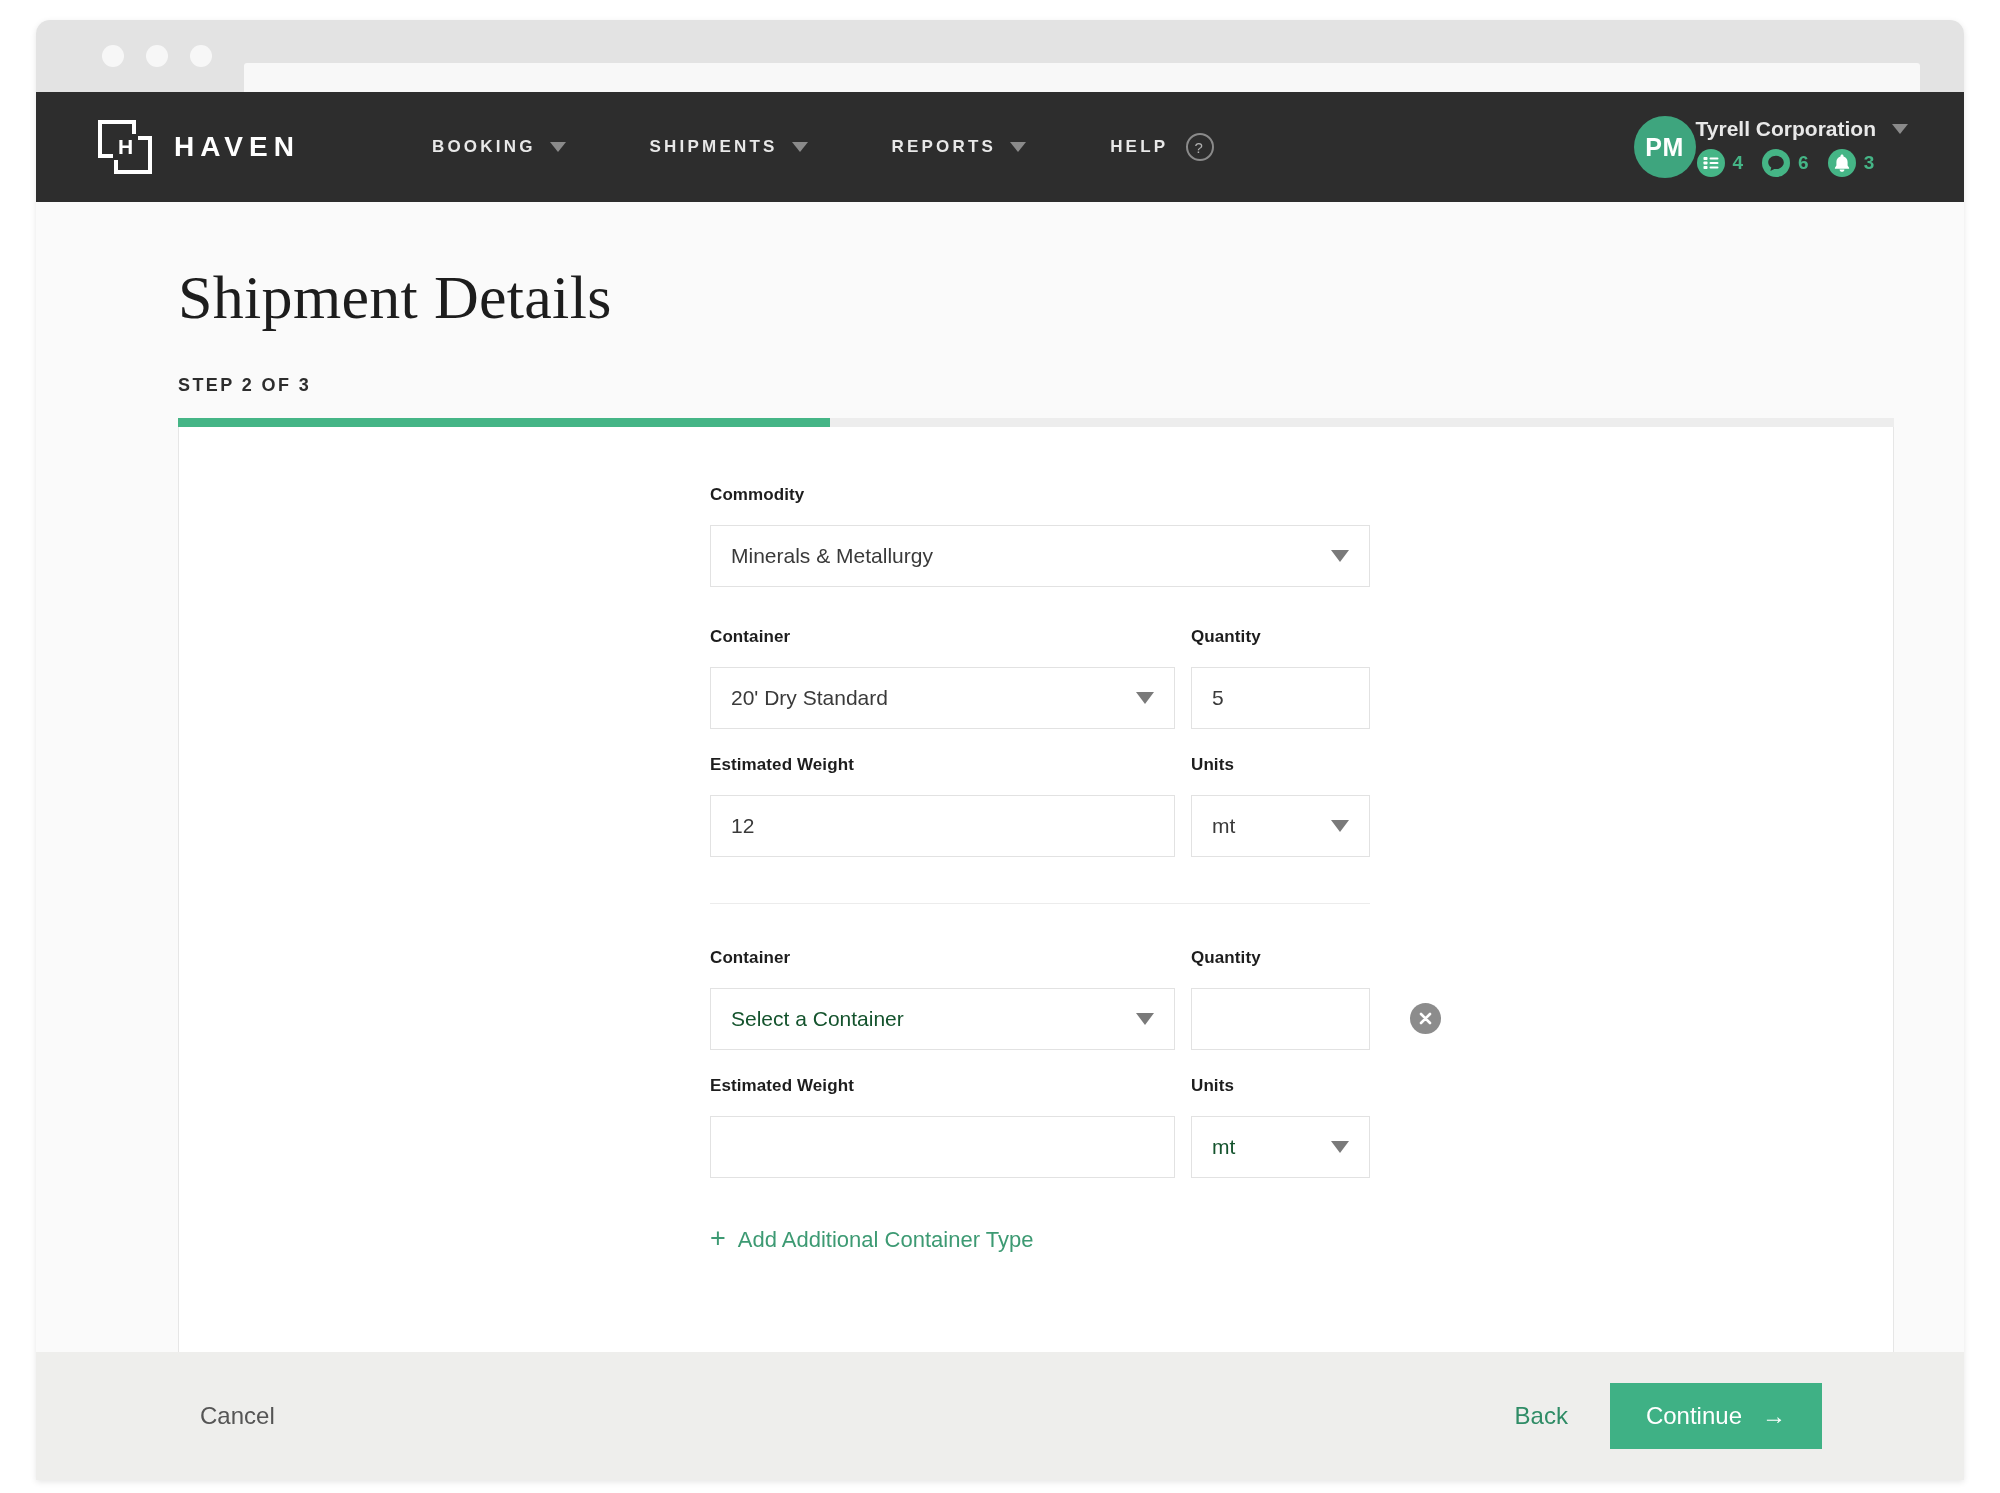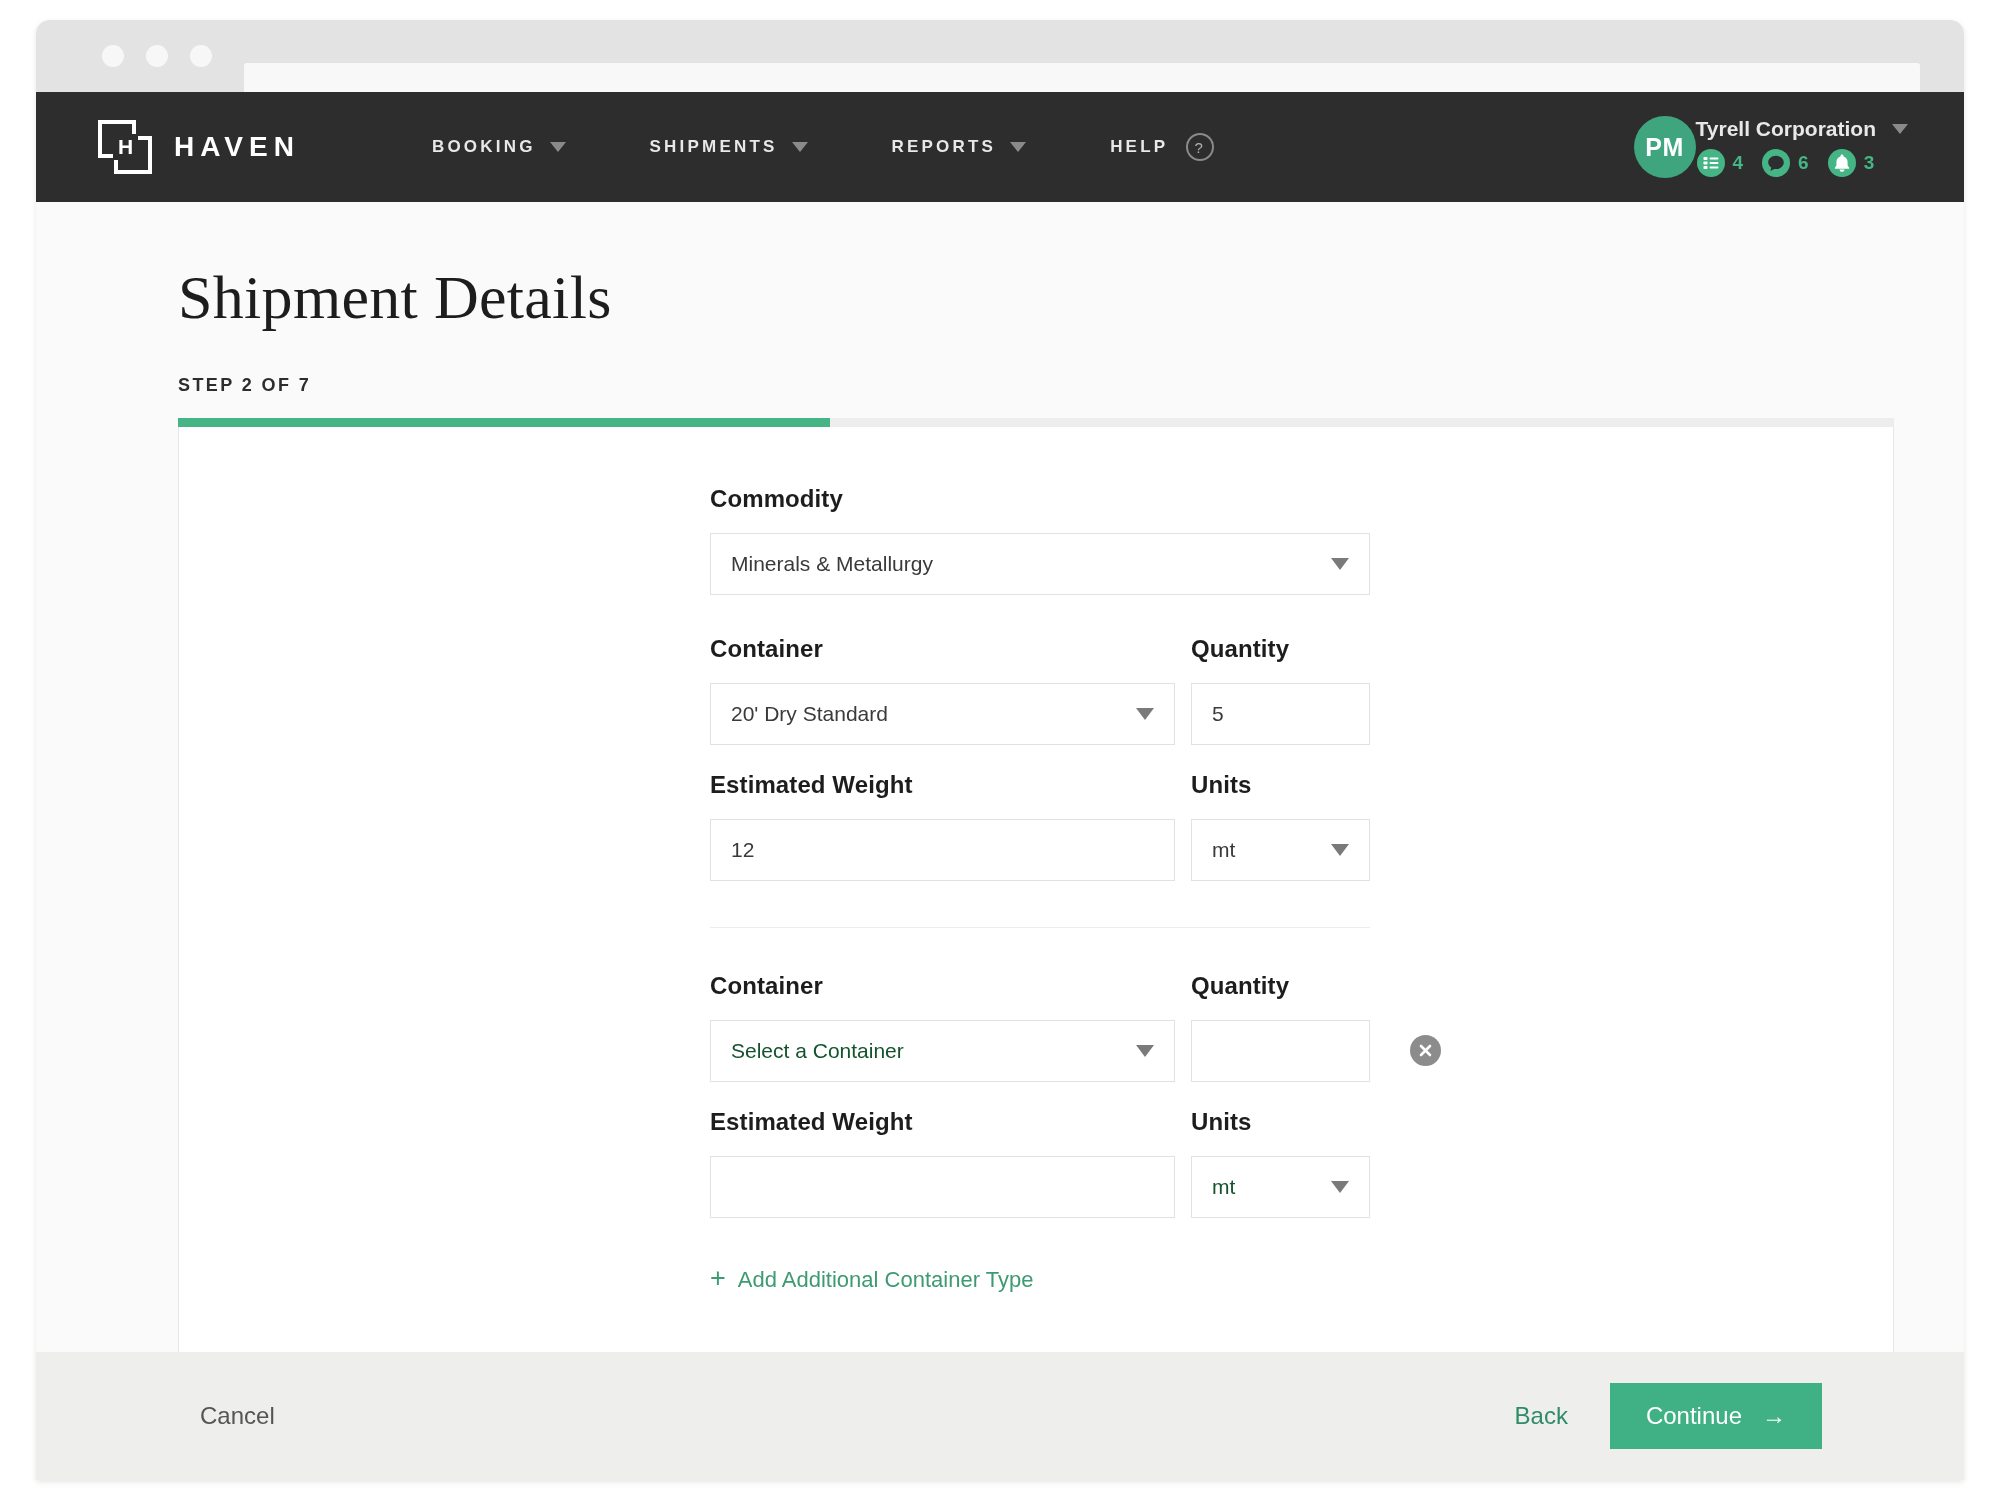--- a/index.html
+++ b/index.html
@@ -161,21 +161,21 @@
     overflow: hidden;
   }
   .form-col {
     position: absolute;
     left: 531px;
     top: 58px;
     width: 660px;
   }
 
   .field-label {
-    font-size: 24px; font-weight: 700; color: #1d1d1d;
+    font-size: 17px; font-weight: 700; color: #1d1d1d;
     margin-bottom: 20px;
     letter-spacing: 0.1px;
   }
   .control {
     height: 62px;
     border: 1px solid #e2e2e2;
     background: #ffffff;
     display: flex; align-items: center;
     padding: 0 20px;
     position: relative;
@@ -341,21 +341,21 @@
 
         </div>
       </div>
     </div>
   </div>
 
   <div class="page">
     <div class="page-inner">
 
       <div class="page-title">Shipment Details</div>
-      <div class="step-label">STEP 2 OF 7</div>
+      <div class="step-label">STEP 2 OF 3</div>
 
       <div class="progress-track">
         <div class="progress-fill" id="progress-fill" style="width: 38%;"></div>
       </div>
 
       <div class="card">
         <div class="form-col">
 
           <div class="group">
             <div class="field-label">Commodity</div>

